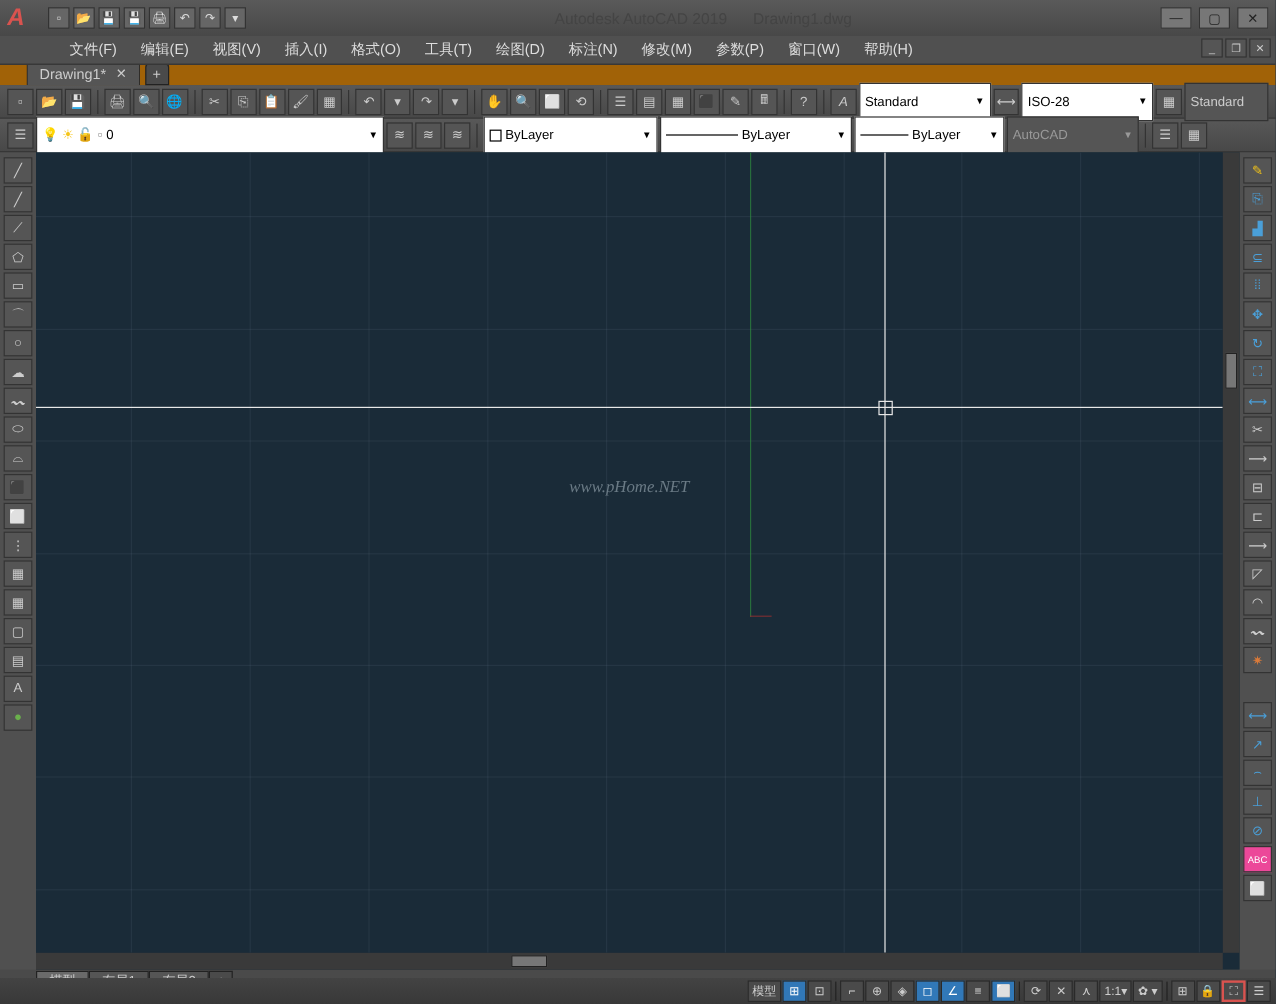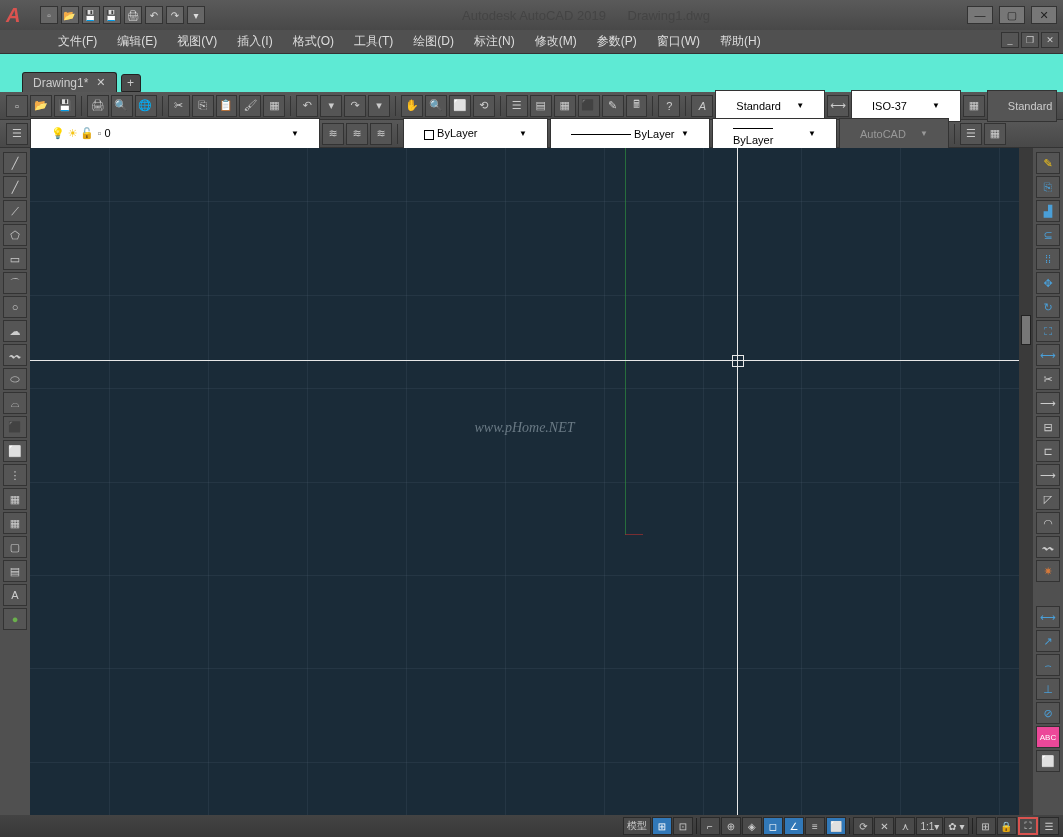--- a/index.html
+++ b/index.html
@@ -16,30 +16,30 @@
 .win-controls { display: flex; gap: 6px; }
 .win-btn { width: 26px; height: 18px; border: 1px solid #333; background: #777; cursor: pointer; display: flex; align-items: center; justify-content: center; font-size: 11px; color: #222; }
 
 
 .menubar { height: 24px; background: #505050; display: flex; align-items: center; padding: 0 48px 0 48px; border-bottom: 1px solid #333; position: relative; }
 .menu-item { padding: 0 10px; cursor: pointer; font-size: 12px; color: #ddd; }
 .doc-controls { position: absolute; right: 4px; top: 2px; display: flex; gap: 2px; }
 .doc-ctrl-btn { width: 18px; height: 16px; background: #555; border: 1px solid #333; cursor: pointer; font-size: 9px; color: #ccc; display: flex; align-items: center; justify-content: center; }
 
 
-.filetabs { height: 38px; background: #5eead4; display: flex; align-items: flex-end; padding-left: 22px; }
+.filetabs { height: 17px; background: #a16207; display: flex; align-items: flex-end; padding-left: 22px; }
 .filetab { height: 20px; background: #555; border: 1px solid #222; border-bottom: none; padding: 2px 10px; display: flex; align-items: center; gap: 8px; cursor: pointer; border-radius: 3px 3px 0 0; }
 .filetab .tab-close { cursor: pointer; font-size: 11px; }
 .filetab-add { width: 20px; height: 18px; background: #4a4a4a; border: 1px solid #222; margin-left: 4px; cursor: pointer; display: flex; align-items: center; justify-content: center; border-radius: 3px 3px 0 0; }
 
 
 .toolbar { height: 28px; background: linear-gradient(#585858, #484848); display: flex; align-items: center; padding: 0 6px; gap: 2px; border-bottom: 1px solid #333; }
 .tb-btn { width: 22px; height: 22px; background: #555; border: 1px solid #333; cursor: pointer; display: flex; align-items: center; justify-content: center; font-size: 11px; color: #ccc; }
 .tb-sep { width: 1px; height: 20px; background: #333; margin: 0 3px; }
-.tb-dropdown { height: 32px; background: #fff; border: 1px solid #333; color: #000; font-size: 11px; padding: 0 20px; display: flex; align-items: center; justify-content: space-between; cursor: pointer; }
+.tb-dropdown { height: 32px; background: #fff; border: 1px solid #333; color: #000; font-size: 11px; padding: 0 4px; display: flex; align-items: center; justify-content: space-between; cursor: pointer; }
 .tb-dropdown .dd-arrow { font-size: 8px; margin-left: 4px; }
 
 
 .main { display: flex; height: calc(837px - 30px - 24px - 24px - 28px - 28px - 22px); }
 .left-toolbar { width: 30px; background: #505050; display: flex; flex-direction: column; align-items: center; padding-top: 4px; gap: 2px; }
 .left-toolbar .tb-btn { width: 24px; height: 22px; }
 .right-toolbar { width: 30px; background: #505050; display: flex; flex-direction: column; align-items: center; padding-top: 4px; gap: 2px; }
 .right-toolbar .tb-btn { width: 24px; height: 22px; }
 .canvas-wrap { flex: 1; position: relative; background: #1a2b38; }
 .canvas { position: absolute; left: 0; top: 0; right: 14px; bottom: 14px; background: #1a2b38; overflow: hidden; }
@@ -159,21 +159,21 @@
   <div class="tb-sep"></div>
   <div class="tb-btn">?</div>
   <div class="tb-sep"></div>
   <div class="tb-btn" style="font-style:italic">A</div>
   <div class="tb-dropdown" style="width:110px">
     <span>Standard</span>
     <span class="dd-arrow">▼</span>
   </div>
   <div class="tb-btn">⟷</div>
   <div class="tb-dropdown" style="width:110px">
-    <span>ISO-37</span>
+    <span>ISO-28</span>
     <span class="dd-arrow">▼</span>
   </div>
   <div class="tb-btn">▦</div>
   <div class="tb-dropdown" style="width:70px;background:#555;color:#ccc">
     <span>Standard</span>
   </div>
 </div>
 
 <div class="toolbar">
   <div class="tb-btn">☰</div>

